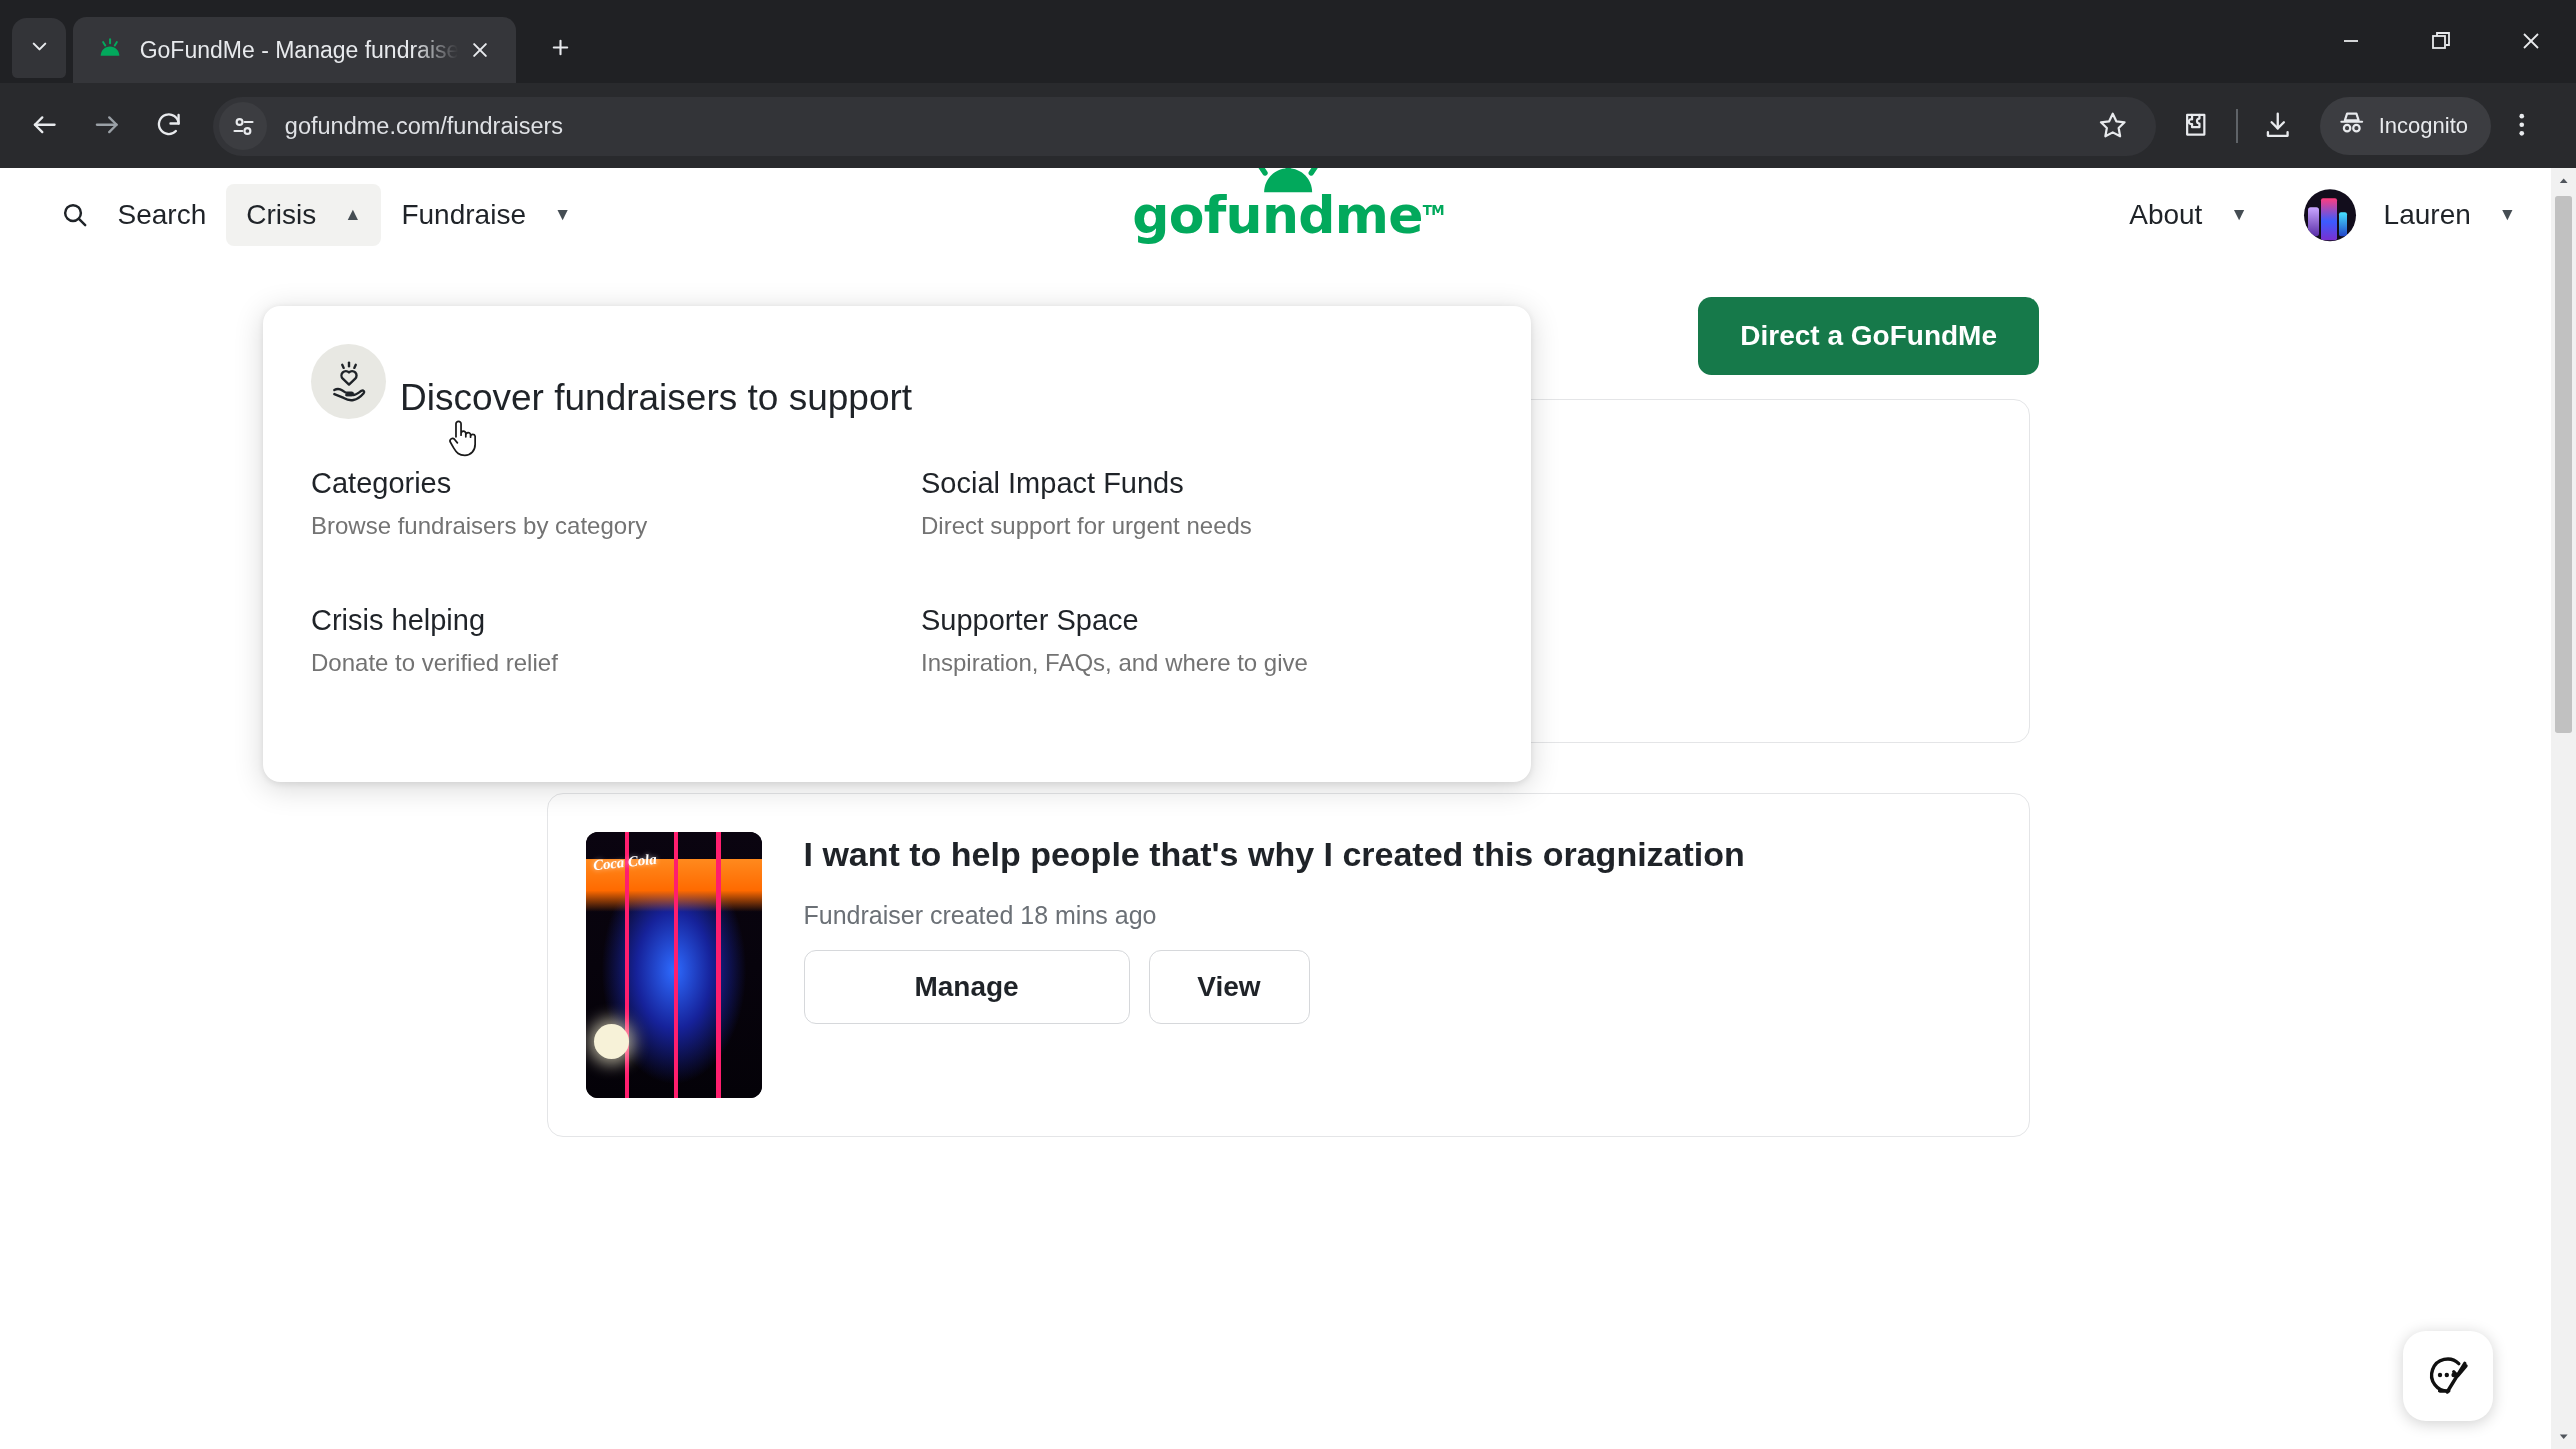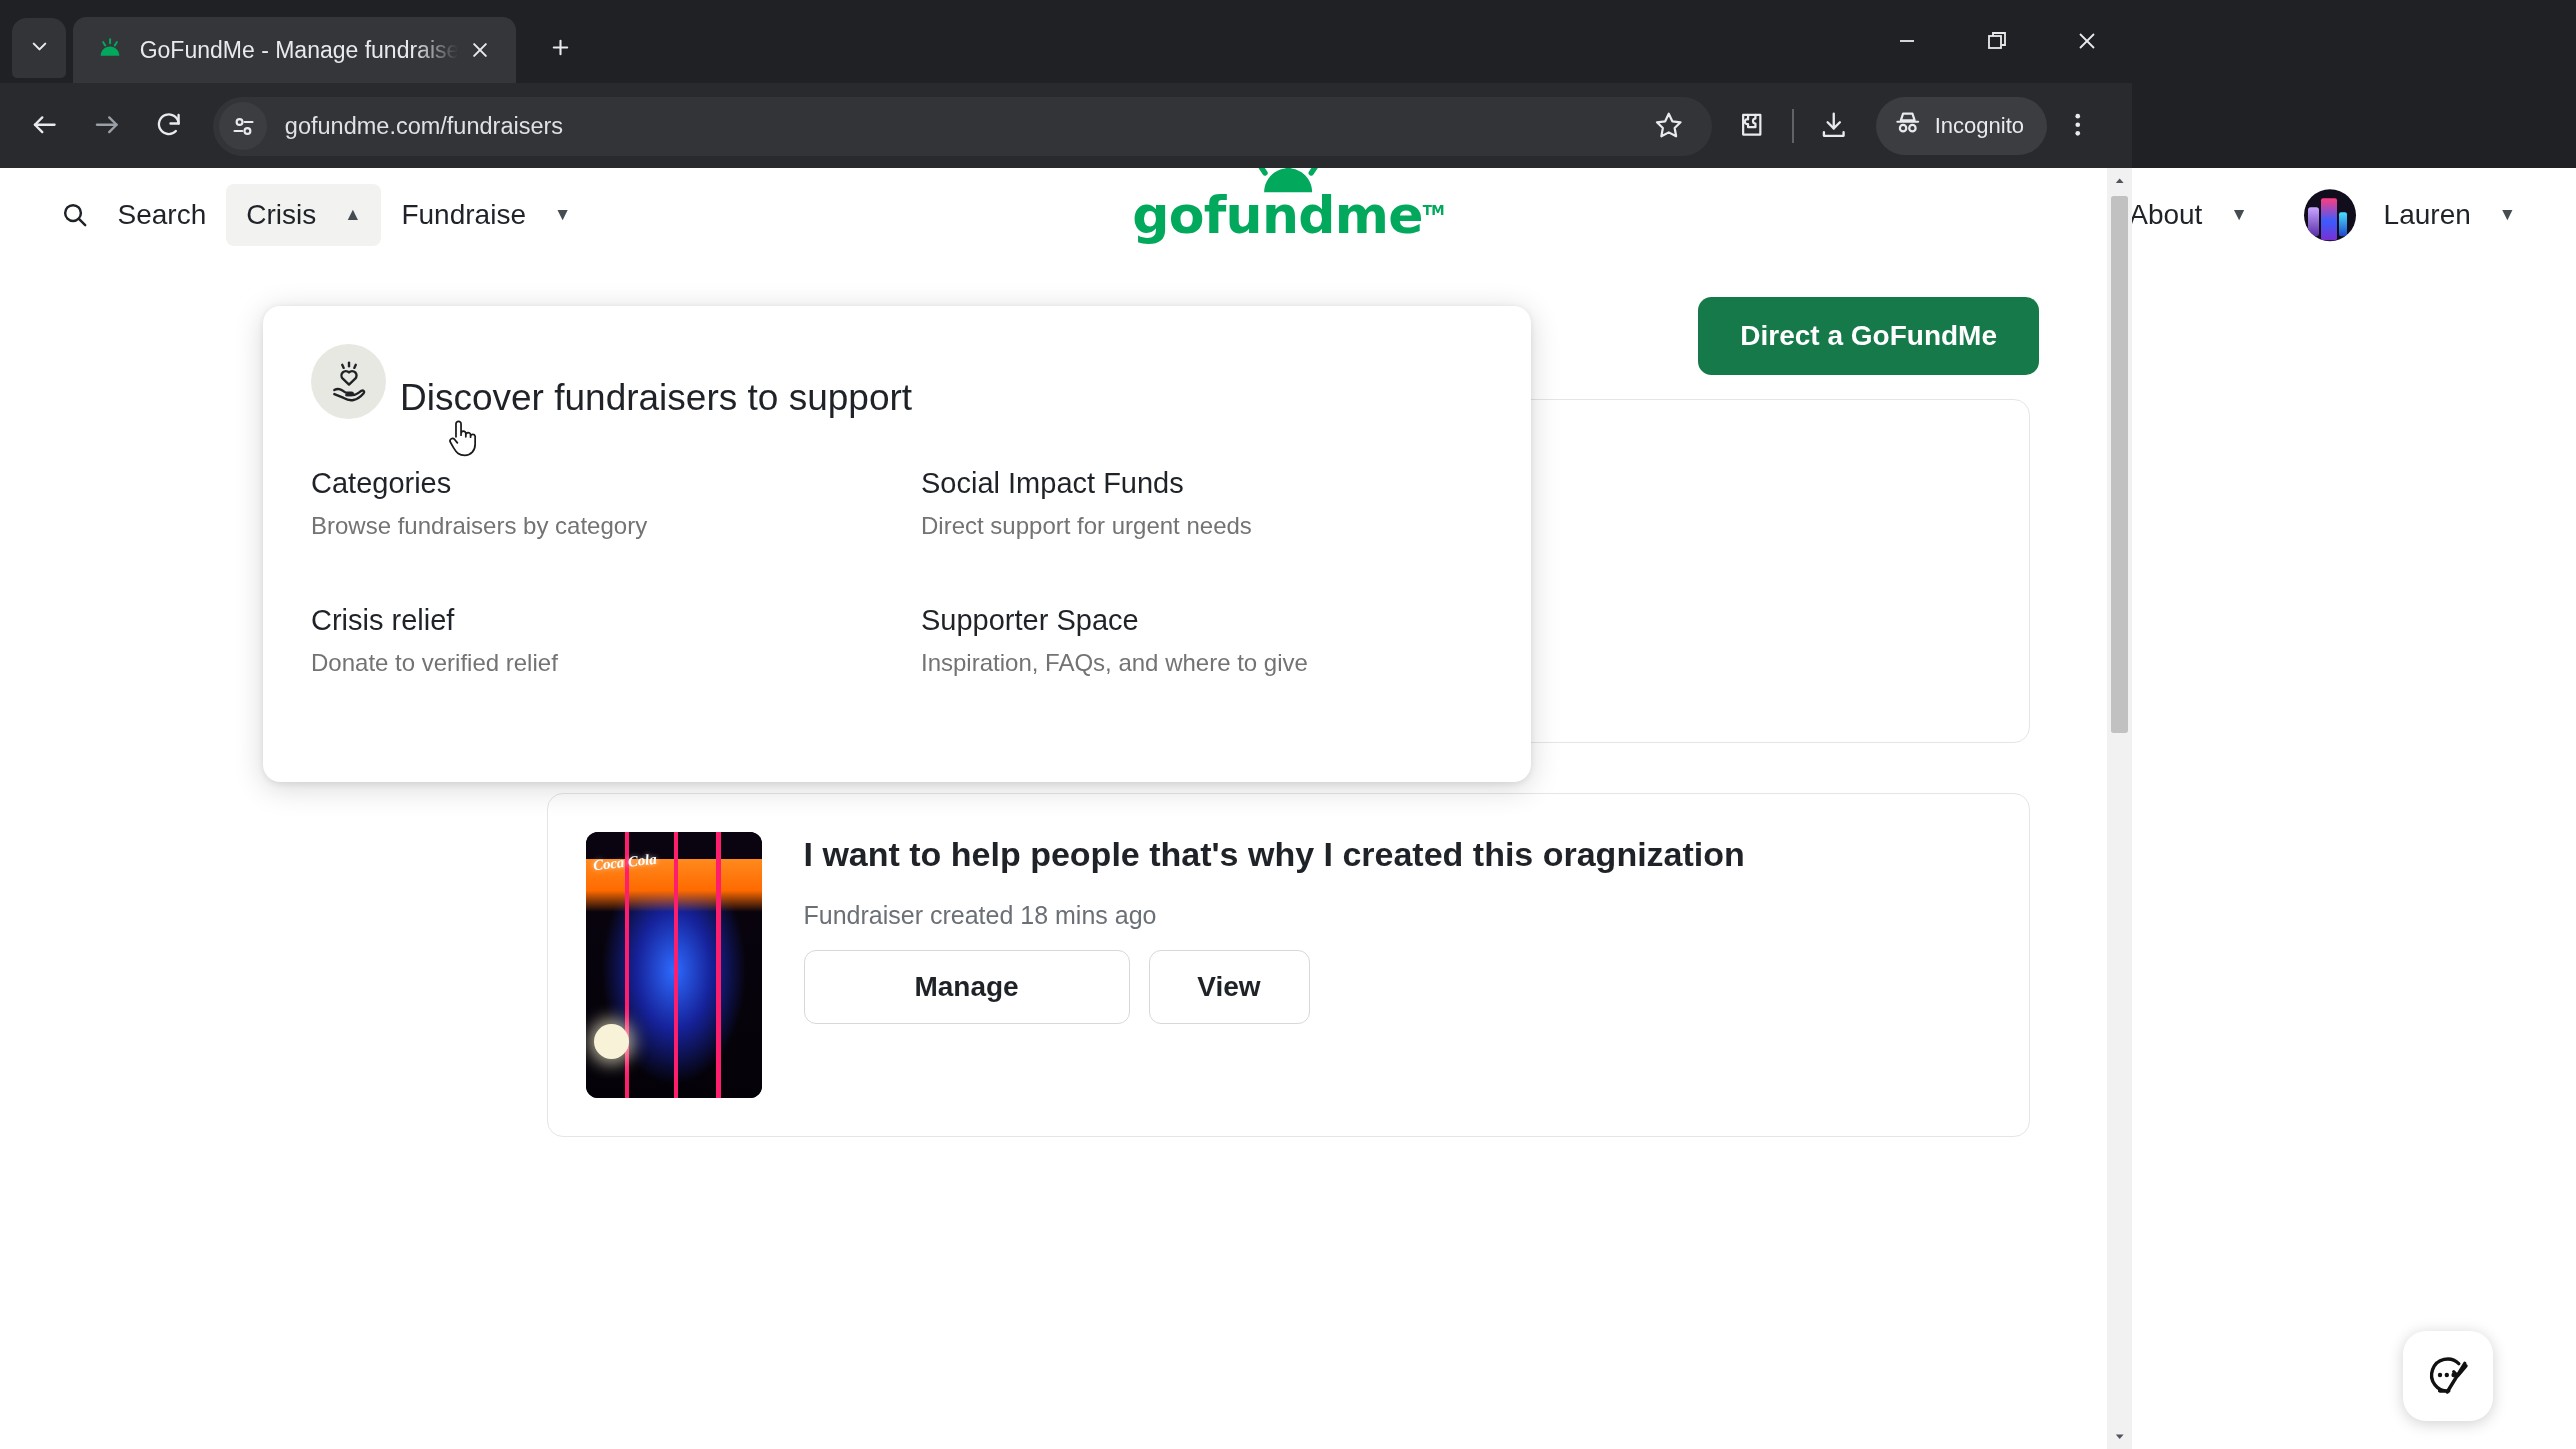--- a/index.html
+++ b/index.html
@@ -7,21 +7,21 @@
   html, body {
     width: 2576px;
     height: 1449px;
     overflow: hidden;
     font-family: "Liberation Sans", sans-serif;
     background: #202124;
   }
 
   
   .browser {
-    width: 2132px;
+    width: 2576px;
     height: 1449px;
     position: relative;
     background: #202124;
   }
 
   .tabstrip {
     height: 83px;
     background: #202124;
     display: flex;
     align-items: flex-end;
@@ -732,21 +732,21 @@
       <div class="dd-grid">
         <div>
           <div class="dd-item-title">Categories</div>
           <div class="dd-item-sub">Browse fundraisers by category</div>
         </div>
         <div>
           <div class="dd-item-title">Social Impact Funds</div>
           <div class="dd-item-sub">Direct support for urgent needs</div>
         </div>
         <div>
-          <div class="dd-item-title">Crisis relief</div>
+          <div class="dd-item-title">Crisis helping</div>
           <div class="dd-item-sub">Donate to verified relief</div>
         </div>
         <div>
           <div class="dd-item-title">Supporter Space</div>
           <div class="dd-item-sub">Inspiration, FAQs, and where to give</div>
         </div>
       </div>
     </div>
 
     <div class="fab">

